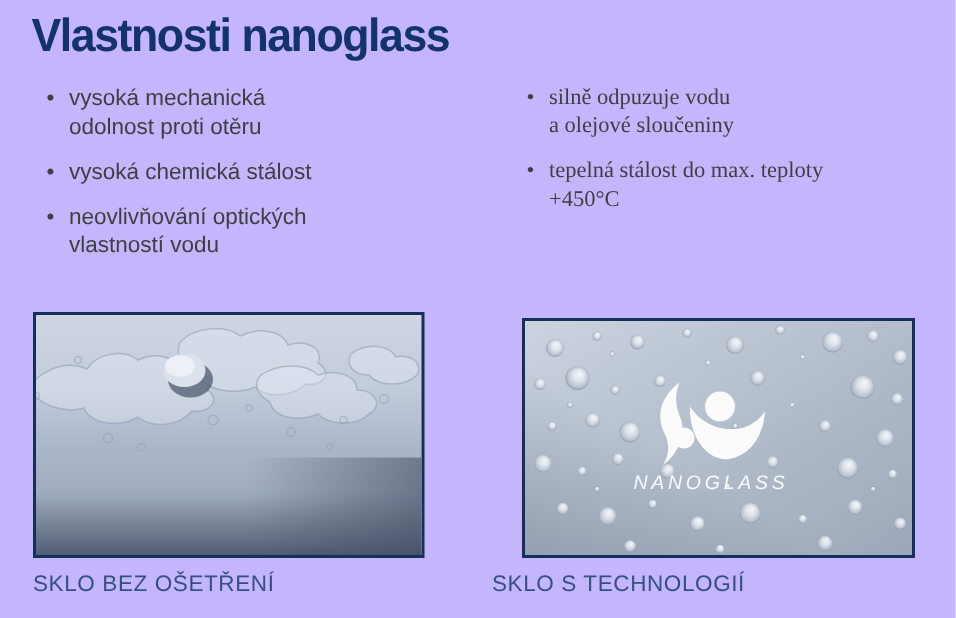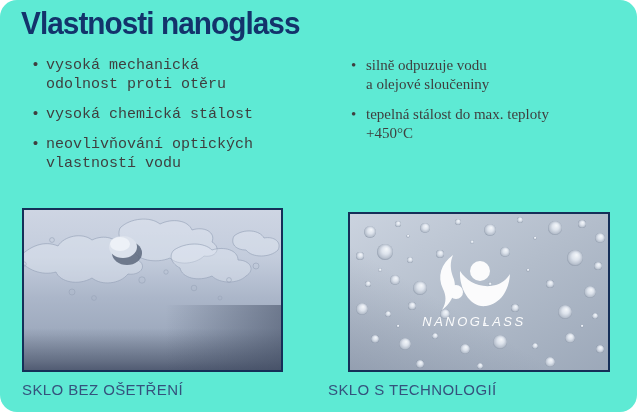--- a/index.html
+++ b/index.html
@@ -1,37 +1,36 @@
 <!DOCTYPE html>
 <html><head>
 <meta charset="utf-8">
 <style>
   html,body{margin:0;padding:0;}
   .page{
     position:relative;
     width:637px;height:412px;
-    background:#5eead4;
+    background:#c4b5fd;
     font-family:"Liberation Sans", sans-serif;
     overflow:hidden;
-    border-radius:17px;
   }
   .page-title{
     position:absolute;left:21px;top:6px;
     margin:0;
     font-size:31px;font-weight:700;
     letter-spacing:-1px;
     color:#13336b;
     transform:scaleX(.96);transform-origin:left center;
     white-space:nowrap;
   }
   .bullet-col{
     position:absolute;top:56px;
     margin:0;padding:0;list-style:none;
   }
-  .bullet-col.left{left:31px;width:300px;font-family:Liberation Mono, monospace;}
+  .bullet-col.left{left:31px;width:300px;}
   .bullet-col.right{left:351px;width:280px;font-family:Liberation Serif, serif;}
   .bullet-item{
     position:relative;
     padding-left:15px;
     margin:0 0 11px 0;
     font-size:15px;line-height:19px;
     color:#3f3f3f;
     white-space:pre-line;
   }
   .bullet-item::before{

